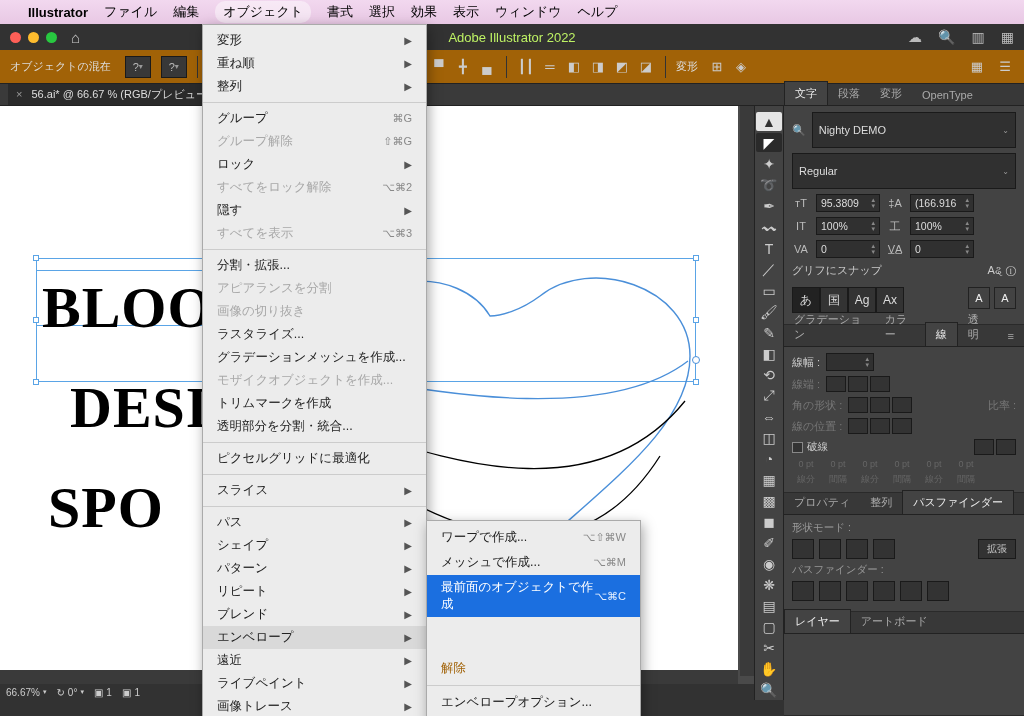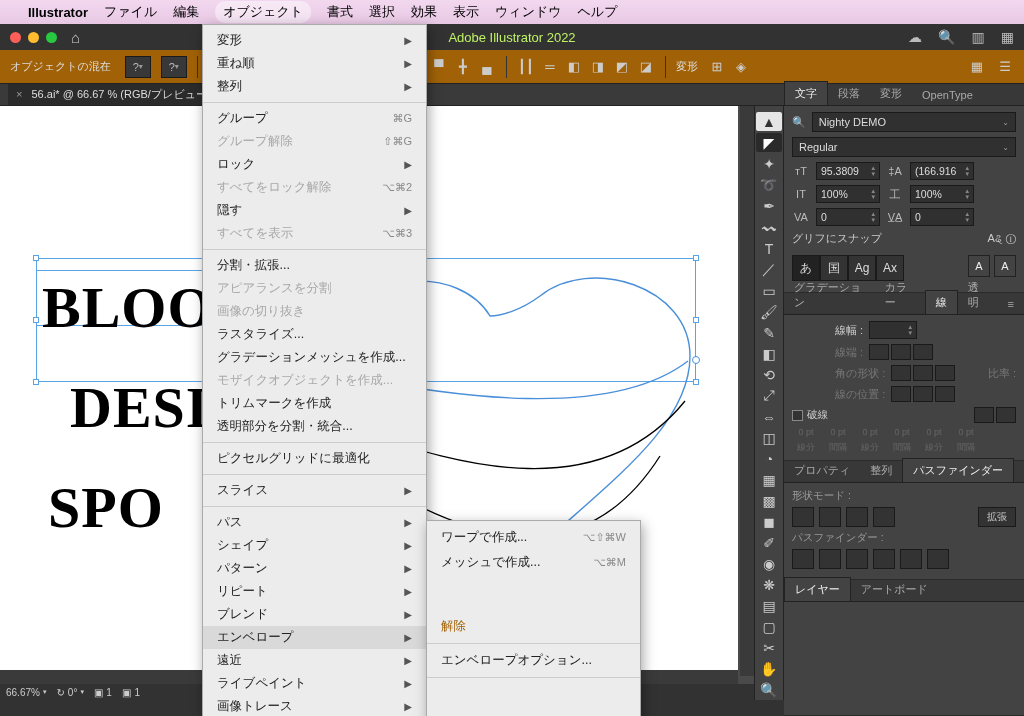--- a/index.html
+++ b/index.html
@@ -79,29 +79,29 @@
 
 .right-col { position:absolute; left:784px; top:84px; width:240px; height:632px; background:#434343; color:#ccc; font-size:11px; display:flex; flex-direction:column; }
 .panel-tabs { display:flex; background:#383838; border-bottom:1px solid #222; height:22px; align-items:flex-end; }
 .panel-tabs .pt { padding:4px 10px; color:#aaa; font-size:11px; }
 .panel-tabs .pt.active { background:#434343; color:#eee; border-top:1px solid #222; border-left:1px solid #222; border-right:1px solid #222; }
 .panel-body { padding:6px 8px; border-bottom:1px solid #2a2a2a; }
 .field-row { display:flex; align-items:center; gap:6px; margin-bottom:5px; }
 .field-row .icon-l { width:18px; text-align:center; color:#bbb; font-size:11px; }
 .num-field { background:#303030; border:1px solid #1a1a1a; color:#ddd; font-size:10.5px; padding:2px 4px; width:64px; height:18px; display:flex; align-items:center; justify-content:space-between; }
 .num-field .ud { font-size:7px; color:#888; line-height:6px; }
-.sel-field { background:#303030; border:1px solid #1a1a1a; color:#ddd; font-size:11px; padding:2px 6px; height:20px; display:flex; align-items:center; justify-content:space-between; flex:1; }
+.sel-field { background:#303030; border:1px solid #1a1a1a; color:#ddd; font-size:11px; padding:2px 6px; height:36px; display:flex; align-items:center; justify-content:space-between; flex:1; }
 .sel-field .dn { font-size:8px; color:#999; }
 .glyph-boxes { display:flex; gap:0; margin-top:4px; }
 .glyph-boxes .g { width:28px; height:26px; background:#333; border:1px solid #1a1a1a; display:flex; align-items:center; justify-content:center; font-size:12px; color:#ddd; }
 .glyph-boxes .g.active { background:#222; }
 .glyph-r { margin-left:auto; display:flex; gap:4px; }
 .glyph-r .g2 { width:22px; height:22px; border:1px solid #222; display:flex; align-items:center; justify-content:center; font-size:11px; color:#eee; }
 .section-lbl { color:#999; font-size:10.5px; margin-bottom:4px; }
-.stroke-row { display:flex; align-items:center; gap:6px; margin-bottom:5px;margin-left:43px; }
+.stroke-row { display:flex; align-items:center; gap:6px; margin-bottom:5px; }
 .cap-group { display:flex; gap:2px; }
 .cap-group .cap { width:20px; height:16px; background:#333; border:1px solid #1a1a1a; }
 .disabled-row { color:#777; }
 .dash-row { display:flex; gap:4px; margin-top:4px; }
 .dash-row .d { width:28px; text-align:center; font-size:9px; color:#666; }
 .pf-row { display:flex; gap:5px; margin:4px 0; }
 .pf-row .pf { width:22px; height:20px; background:#333; border:1px solid #1a1a1a; }
 .chk { display:flex; align-items:center; gap:4px; font-size:10.5px; color:#ccc; }
 .chk .box { width:11px; height:11px; border:1px solid #888; background:#333; }
 
@@ -339,20 +339,24 @@
   </div>
 
 <div class="submenu" id="sub-menu">
     <div class="mi">
       <span>ワープで作成...</span>
       <span class="sc">⌥⇧⌘W</span>
     </div>
     <div class="mi">
       <span>メッシュで作成...</span>
       <span class="sc">⌥⌘M</span>
+    </div>
+    <div class="mi hl">
+      <span>最前面のオブジェクトで作成</span>
+      <span class="sc">⌥⌘C</span>
     </div>
     <div class="mi dis">
       <span>解除</span>
     </div>
     <div class="sep"></div>
     <div class="mi">
       <span>エンベロープオプション...</span>
     </div>
     <div class="sep"></div>
     <div class="mi dis">

